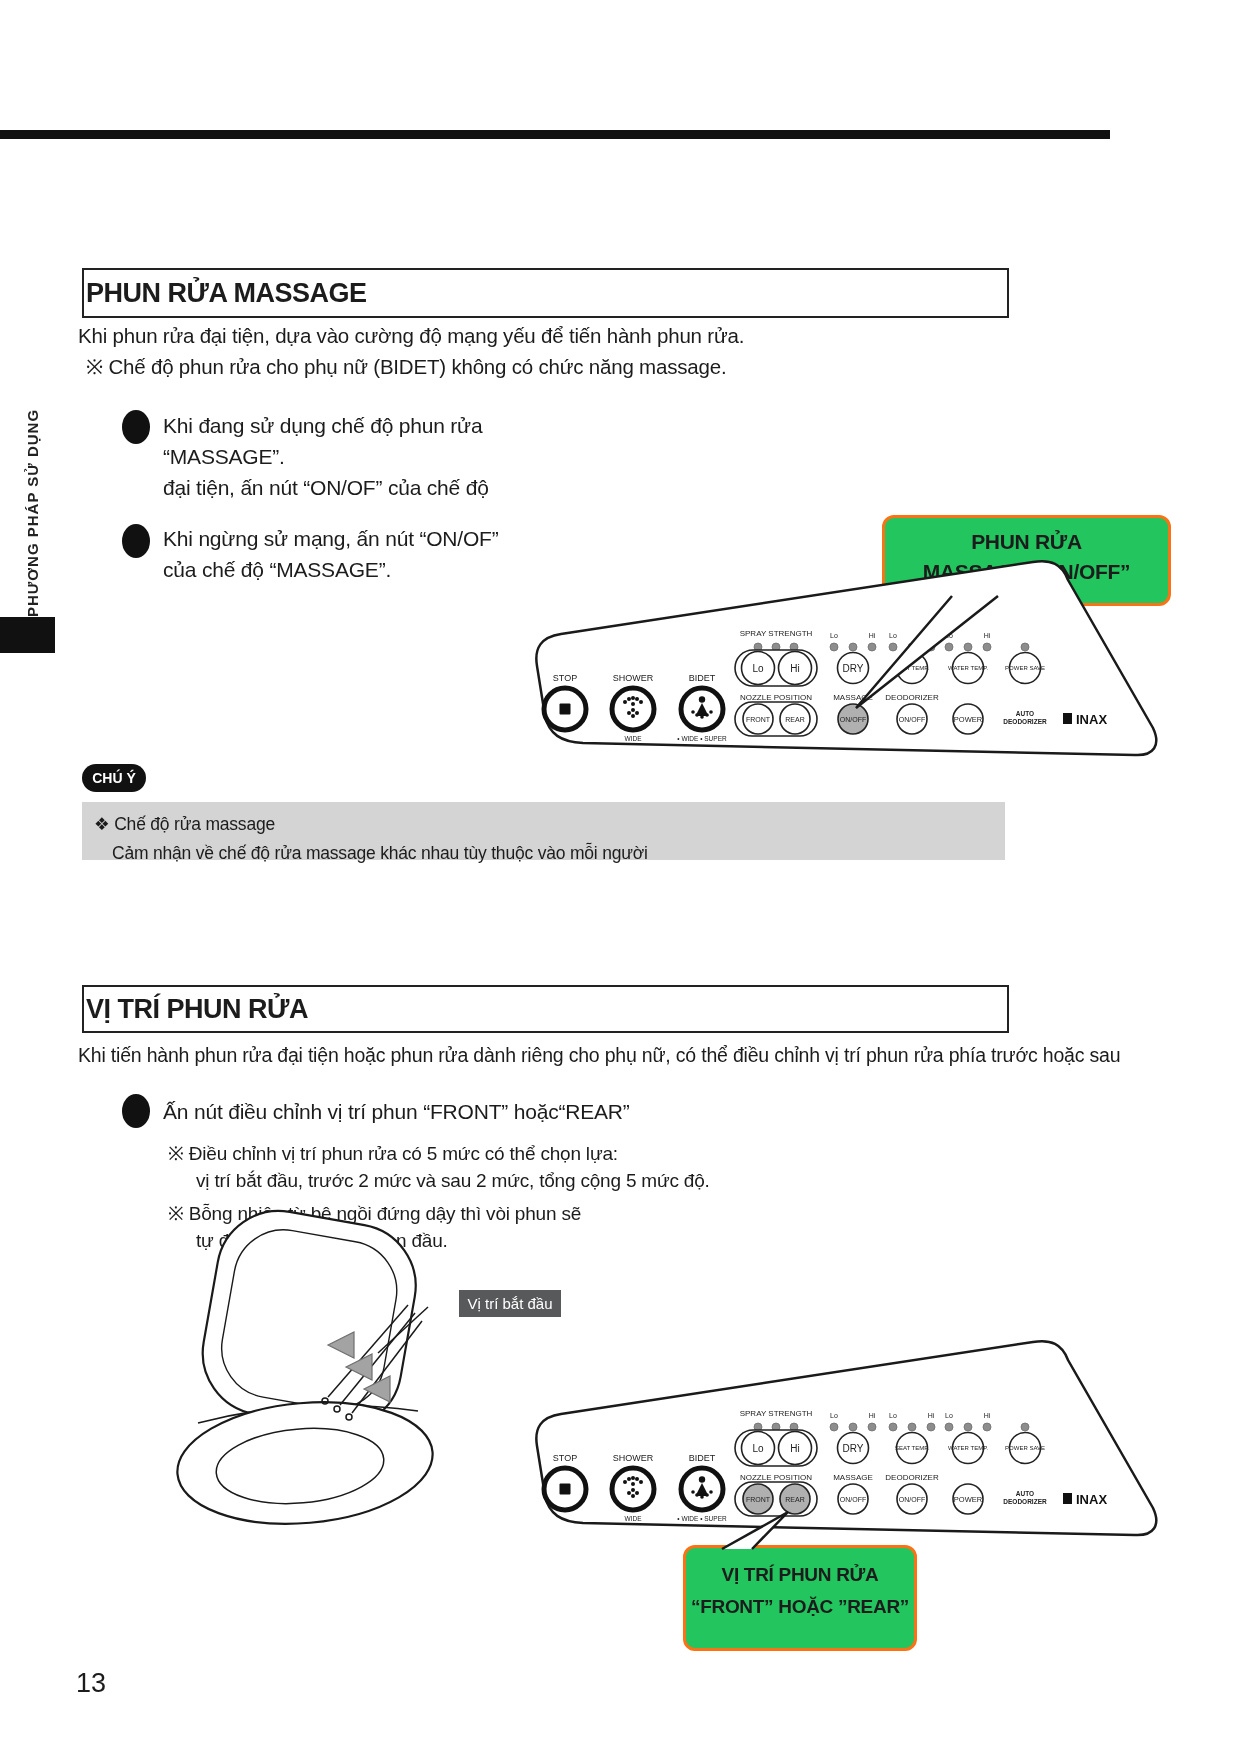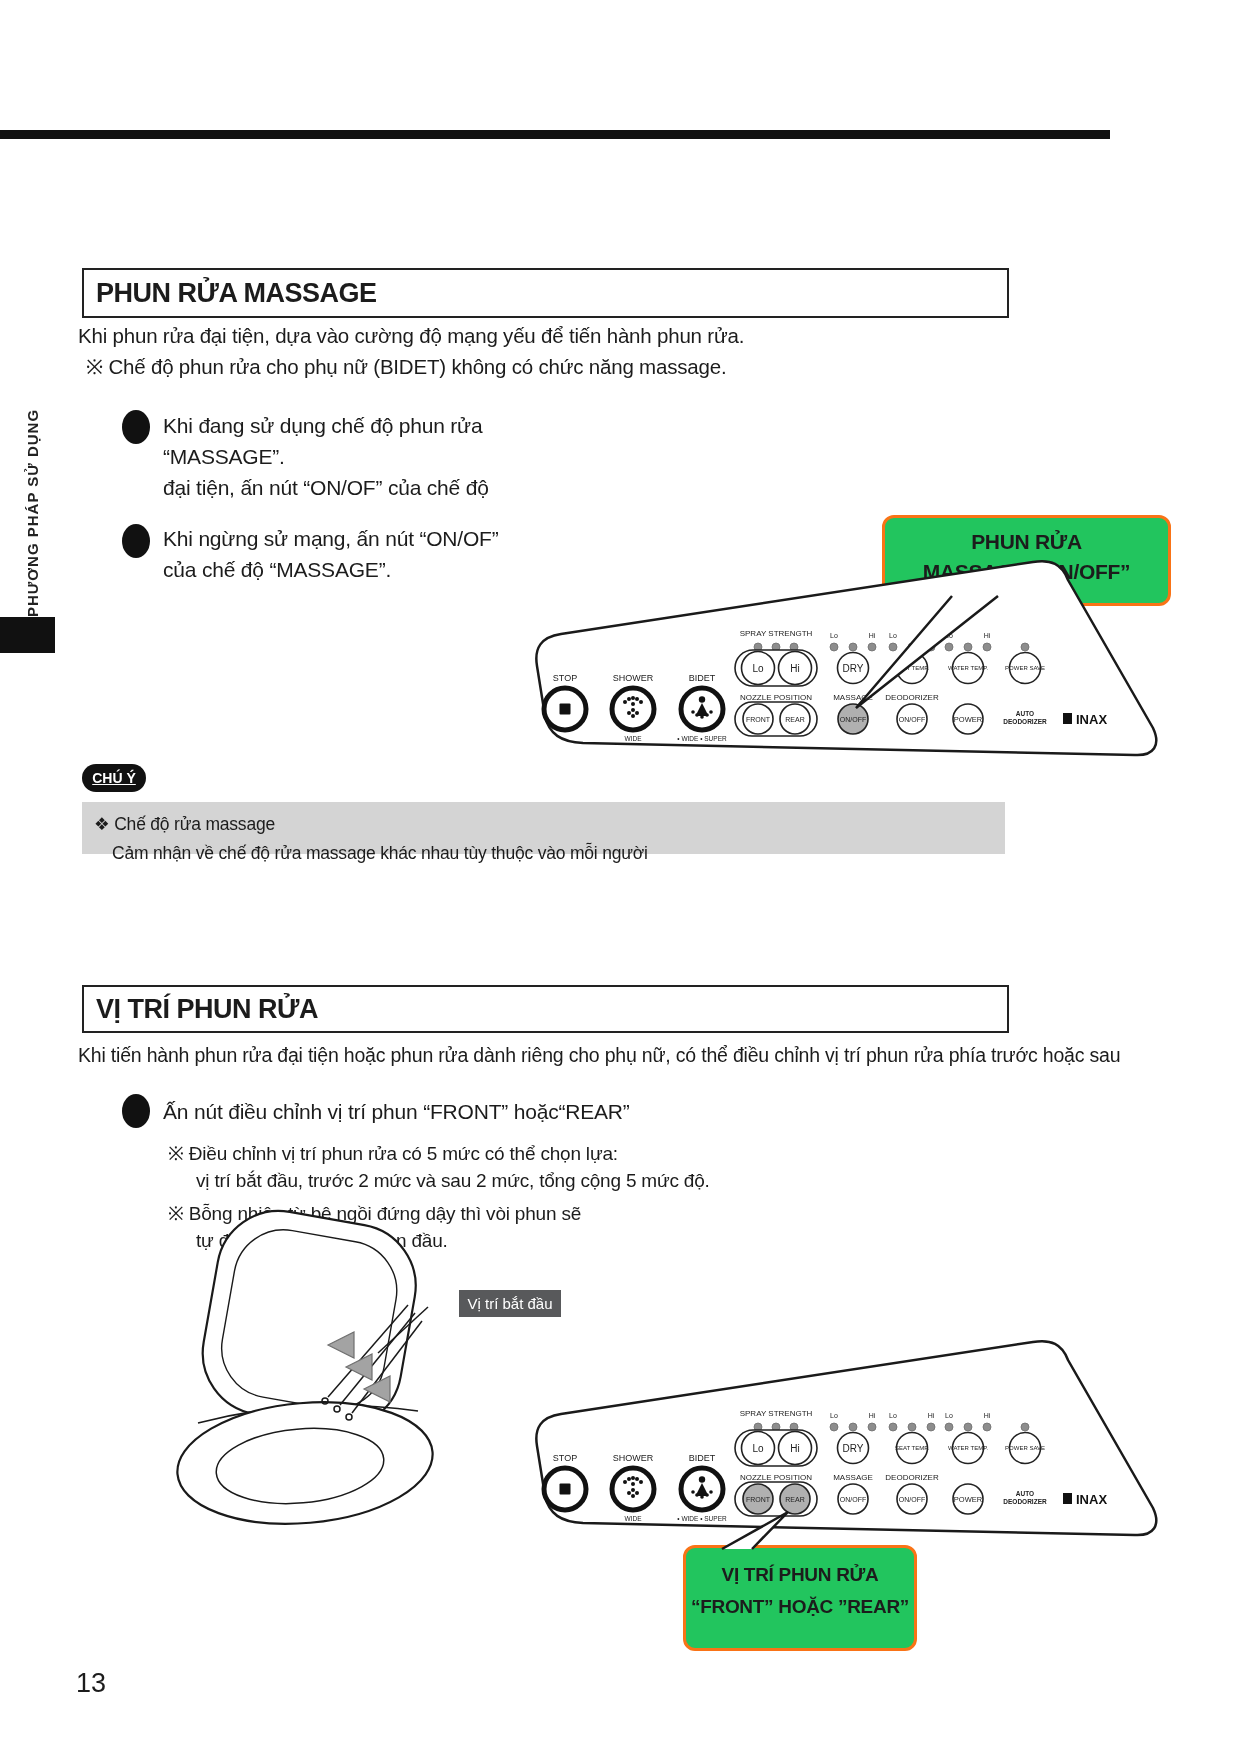--- a/index.html
+++ b/index.html
@@ -5,29 +5,29 @@
   html,body{margin:0;padding:0;background:#e8e8e8;}
   .page{position:relative;width:1241px;height:1754px;background:#ffffff;margin:0 auto;
         font-family:"Liberation Sans",sans-serif;color:#1c1c1c;overflow:hidden;}
   .abs{position:absolute;}
   .topbar{left:0;top:130px;width:1110px;height:9px;background:#111;}
   .side-tab{left:0;top:617px;width:55px;height:36px;background:#111;}
   .side-label{left:24px;top:408px;height:210px;width:32px;
       writing-mode:vertical-rl;transform:rotate(180deg);
       font-size:15px;font-weight:bold;letter-spacing:1px;color:#222;text-align:center;}
   .hbox{border:2.5px solid #222;background:#fff;display:flex;align-items:center;}
-  .hbox .t{font-size:27px;font-weight:bold;padding-left:12px;letter-spacing:-0.5px;}
+  .hbox .t{font-size:27px;font-weight:bold;padding-left:2px;letter-spacing:-0.5px;}
   .body-text{font-size:20.5px;letter-spacing:-0.2px;white-space:nowrap;}
   .step-dot{width:28px;height:34px;background:#111;border-radius:50%;}
   .step-text{font-size:21px;line-height:31px;letter-spacing:-0.2px;white-space:nowrap;}
   .callout{border:3px solid #f97316;border-radius:12px;background:#22c55e;text-align:center;
            font-weight:bold;letter-spacing:-0.3px;}
   .callout .l{white-space:nowrap;}
   .badge{background:#111;color:#fff;border-radius:14px;font-size:14px;font-weight:bold;
-         display:flex;align-items:center;justify-content:center;text-decoration:underline;}
+         display:flex;align-items:center;justify-content:center;}
   .graybox{background:#d4d4d4;}
   .note-line{font-size:17.5px;letter-spacing:-0.2px;white-space:nowrap;}
   .notes19{font-size:19px;letter-spacing:-0.2px;white-space:nowrap;}
   .diag-label{background:#58595b;color:#fff;font-size:15px;display:flex;align-items:center;
               justify-content:center;white-space:nowrap;margin-left:31px;}
   .pagenum{font-size:27px;letter-spacing:0;}
   svg text{font-family:"Liberation Sans",sans-serif;}
   .overlay{pointer-events:none;}
 </style>
 </head>
@@ -146,21 +146,21 @@
         <circle cx="503" cy="169" r="15" fill="#fff" stroke="#222" stroke-width="1.6"></circle>
         <text x="503" y="171.7" text-anchor="middle" font-size="7.5" fill="#222">POWER</text>
         <text x="560" y="166" text-anchor="middle" font-size="6.5" fill="#222" font-weight="bold">AUTO</text>
         <text x="560" y="174" text-anchor="middle" font-size="6.5" fill="#222" font-weight="bold">DEODORIZER</text>
         <rect x="598" y="163" width="9" height="11" fill="#111"></rect>
         <text x="611" y="174" font-size="13" font-weight="bold" fill="#111">INAX</text>
       </g>
     </svg>
 
   <div class="abs badge" style="left:82px;top:764px;width:64px;height:28px;">CHÚ Ý</div>
-  <div class="abs graybox" style="left:82px;top:802px;width:923px;height:52px;">
+  <div class="abs graybox" style="left:82px;top:802px;width:923px;height:58px;">
     <div class="note-line" style="margin:12px 0 0 12px;">
       <span>❖</span>
       <span>Chế độ rửa massage</span>
     </div>
     <div class="note-line" style="margin:8px 0 0 30px;">Cảm nhận về chế độ rửa massage khác nhau tùy thuộc vào mỗi người</div>
   </div>
 
   <div class="abs hbox" style="left:82px;top:985px;width:923px;height:44px;">
     <div class="t">VỊ TRÍ PHUN RỬA</div>
   </div>

